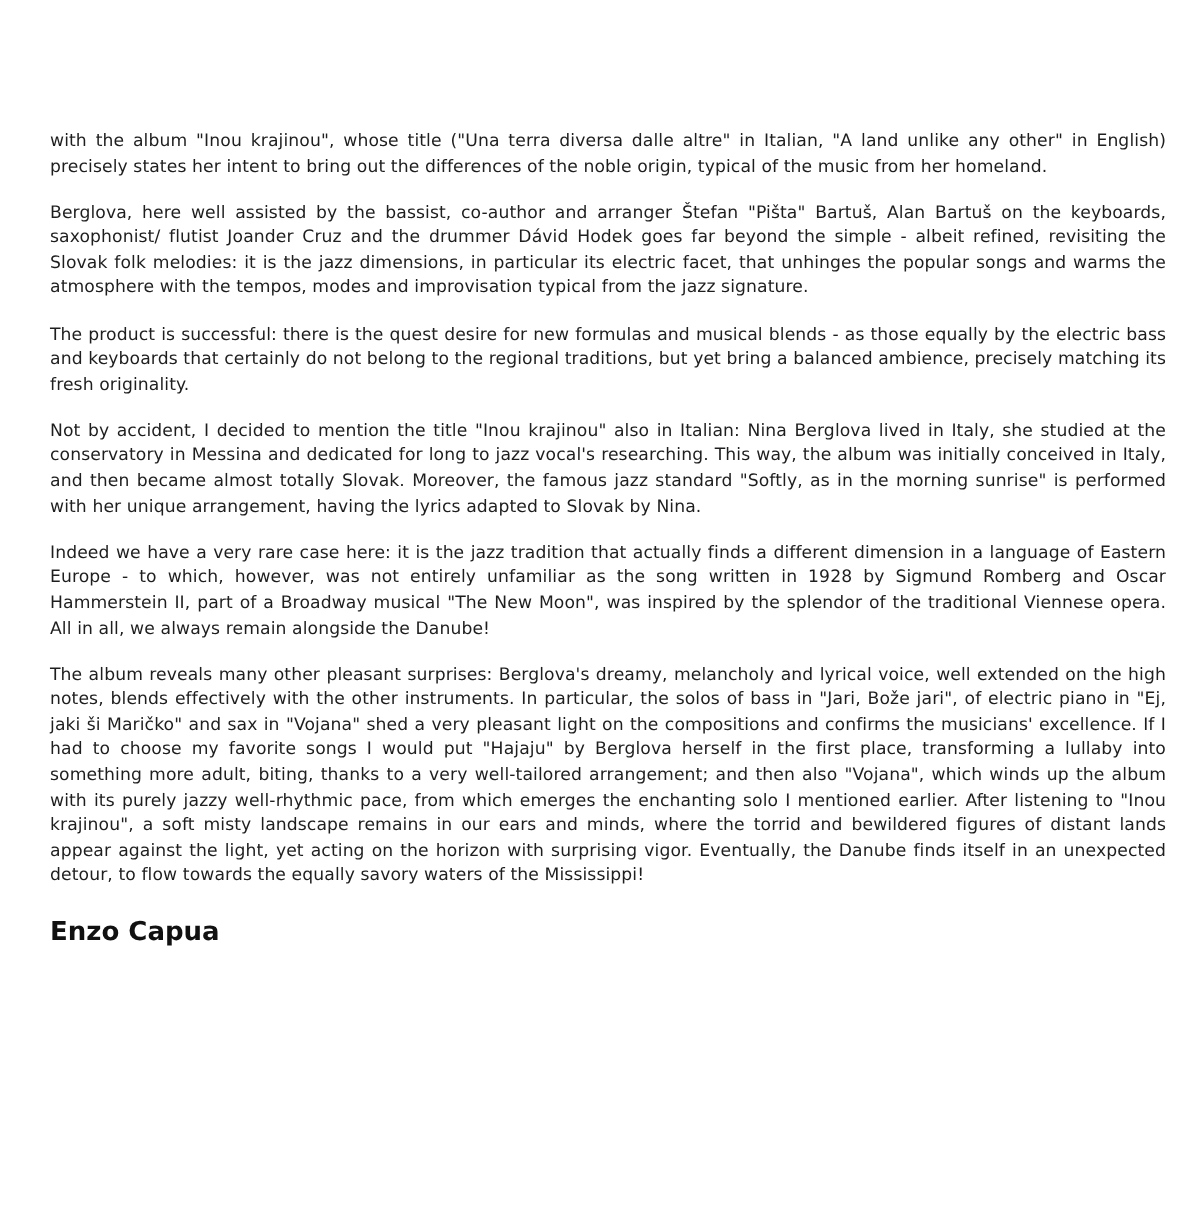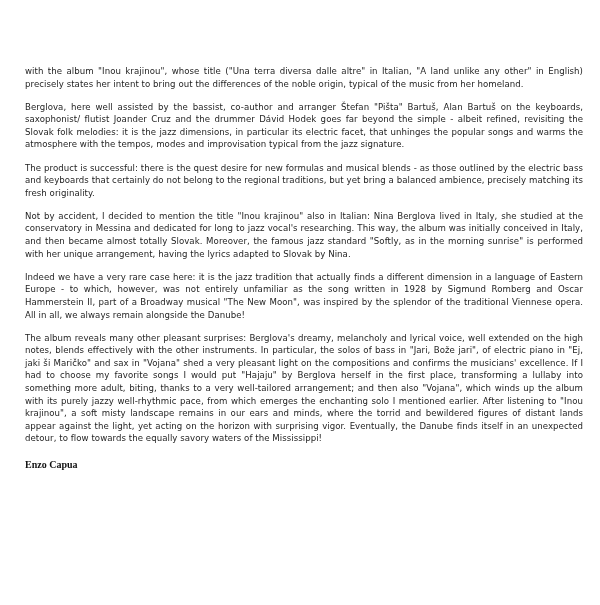--- a/index.html
+++ b/index.html
@@ -22,31 +22,30 @@
       width: 558px;
     }
     .para {
       font-size: 8.6px;
       line-height: 12.6px;
       text-align: justify;
       letter-spacing: 0.05px;
       margin: 0 0 10.5px 0;
     }
     .signature {
-      font-size: 10px;
+      font-size: 13px;
       font-weight: bold;
       margin-top: 14px;
       color: #111;
-      font-family: Liberation Serif, serif;
     }
   </style>
 </head>
 <body>
 
 <div class="page">
   <p class="para">with the  album "Inou krajinou", whose title ("Una terra diversa dalle altre" in Italian, "A land unlike any other" in English) precisely states her intent to bring out the differences of the noble origin, typical of the music from her homeland.</p>
   <p class="para">Berglova, here well assisted by the bassist, co-author and arranger Štefan "Pišta" Bartuš, Alan Bartuš on the keyboards, saxophonist/ flutist Joander Cruz and the drummer Dávid Hodek goes far beyond the simple - albeit refined, revisiting the Slovak folk melodies: it is the jazz dimensions, in particular its electric facet, that unhinges the popular songs and warms the atmosphere with the tempos, modes and improvisation typical from the jazz signature.</p>
-  <p class="para">The product is successful: there is the quest desire for new formulas and musical blends - as those outlined by the electric bass and keyboards that certainly do not belong to the regional traditions, but yet bring a balanced ambience, precisely matching its fresh originality.</p>
+  <p class="para">The product is successful: there is the quest desire for new formulas and musical blends - as those equally by the electric bass and keyboards that certainly do not belong to the regional traditions, but yet bring a balanced ambience, precisely matching its fresh originality.</p>
   <p class="para">Not by accident, I decided to mention the title "Inou krajinou" also in Italian: Nina Berglova lived in Italy, she studied at the conservatory in Messina and dedicated for long to jazz vocal's researching. This way, the album was initially conceived in Italy, and then became almost totally Slovak. Moreover, the famous jazz standard "Softly, as in the morning sunrise" is performed with her unique arrangement, having the lyrics adapted to Slovak by Nina.</p>
   <p class="para">Indeed we have a very rare case here: it is the jazz tradition that actually finds a different dimension in a language of Eastern Europe - to which, however, was not entirely unfamiliar as the song written in 1928 by Sigmund Romberg and Oscar Hammerstein II, part of a Broadway musical "The New Moon", was inspired by the splendor of the traditional Viennese opera. All in all, we always remain alongside the Danube!</p>
   <p class="para">The album reveals many other pleasant surprises: Berglova's dreamy, melancholy and lyrical voice, well extended on the high notes, blends effectively with the other instruments. In particular, the solos of bass in "Jari, Bože jari", of electric piano in "Ej, jaki ši Maričko" and sax in "Vojana" shed a very pleasant light on the compositions and confirms the musicians' excellence. If I had to choose my favorite songs I would put "Hajaju" by Berglova herself in the first place, transforming a lullaby into something more adult, biting, thanks to a very well-tailored arrangement; and then also "Vojana", which winds up the album with its purely jazzy well-rhythmic pace, from which emerges the enchanting solo I mentioned earlier. After listening to "Inou krajinou", a soft misty landscape remains in our ears and minds, where the torrid and bewildered figures of distant lands appear against the light, yet acting on the horizon with surprising vigor. Eventually, the Danube finds itself in an unexpected detour, to flow towards the equally savory waters of the Mississippi!</p>
   <div class="signature">Enzo Capua</div>
 </div>
 
 </body></html>

